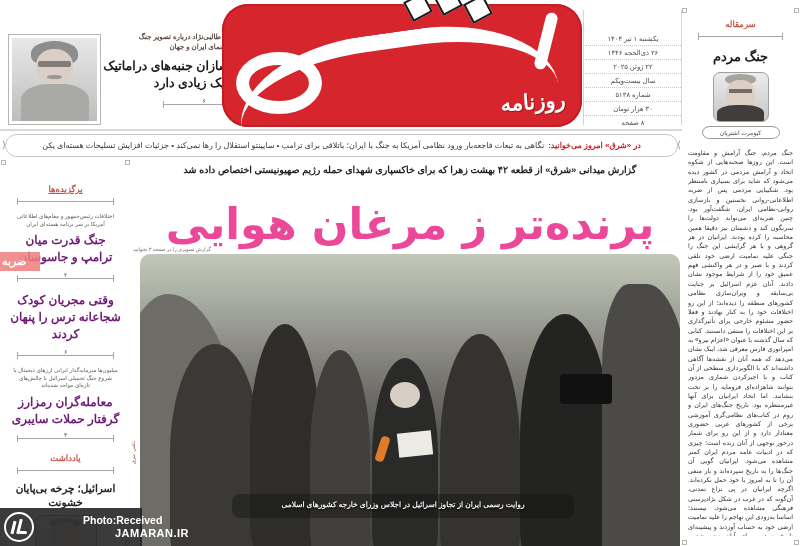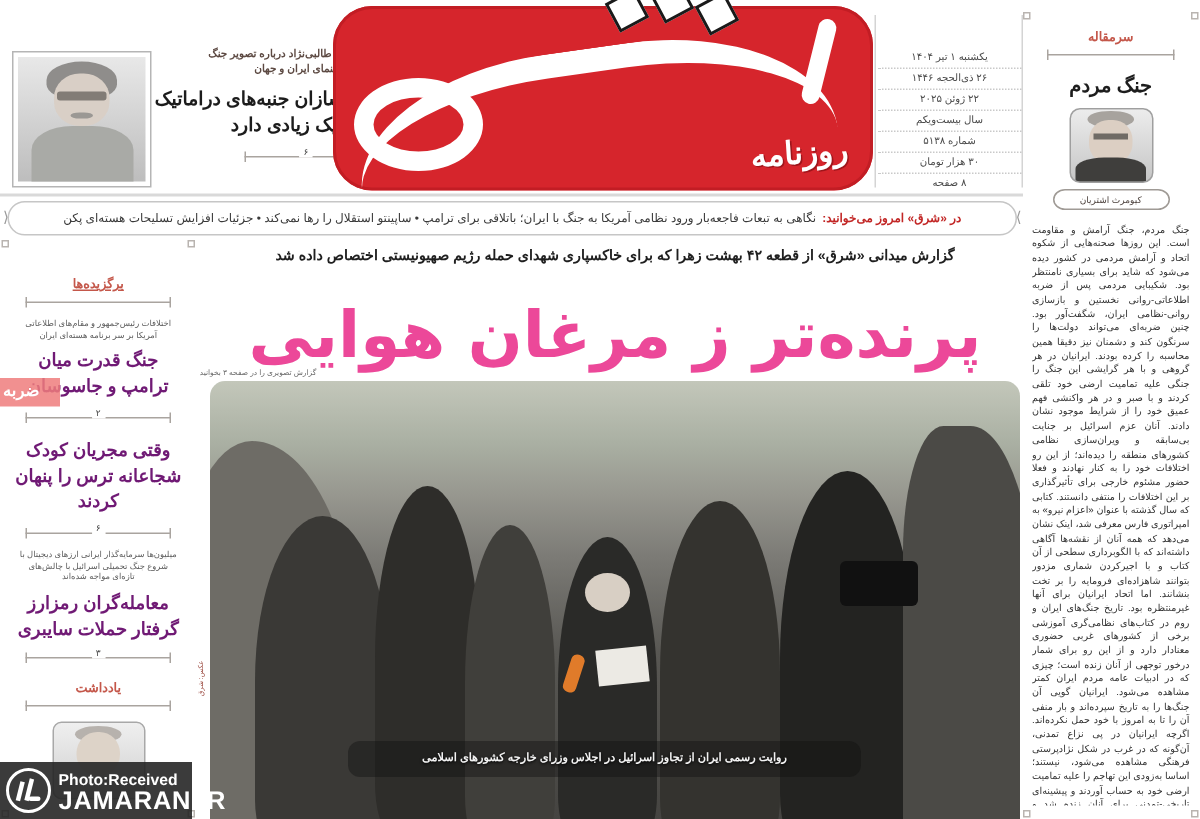--- a/index.html
+++ b/index.html
@@ -103,29 +103,29 @@
     background:linear-gradient(180deg,#ececec,#c6c6c6); }
   .ep-face { position:absolute; left:24%; top:14%; width:52%; height:60%; background:#dccfc3; border-radius:46%; }
   .ep-hair { position:absolute; left:22%; top:2%; width:56%; height:22%; background:#a7a39e; border-radius:50%; }
   .ep-glass { position:absolute; left:28%; top:34%; width:44%; height:8%; background:#5d5955; opacity:.85; }
   .ep-suit { position:absolute; left:6%; top:66%; width:88%; height:40%; background:#3f3e3c; border-radius:40% 40% 0 0; }
   .ed-body { margin-top:9px; font-size:6.4px; line-height:9.35px; color:#2f2f2f; text-align:justify; height:388px; overflow:hidden; }
 
   
   .pink-stamp { position:absolute; left:0; top:252px; width:40px; height:19px; background:rgba(238,125,125,0.85);
     color:#fff; font-weight:bold; font-size:11px; line-height:19px; text-align:left; padding-left:2px; overflow:hidden; z-index:6; }
-  .wm { position:absolute; left:0; top:508px; width:128px; height:38px; background:rgba(32,32,32,0.88);
-    display:flex; align-items:center; direction:ltr; z-index:7; }
+  .wm { position:absolute; left:0; top:508px; width:142px; height:38px; background:rgba(32,32,32,0.88);
+    display:flex; align-items:center; direction:ltr; z-index:7;gap:44px; }
   .wm-logo { width:30px; height:30px; border:2px solid #fff; border-radius:50%; margin:0 5px 0 4px; position:relative; flex:none; }
   .wm-logo i { position:absolute; left:6px; top:7px; width:3px; height:13px; background:#fff; transform:rotate(14deg); }
   .wm-logo em { position:absolute; left:12px; top:5px; width:3px; height:15px; background:#fff; transform:rotate(14deg); }
   .wm-logo s { position:absolute; right:5px; bottom:6px; width:8px; height:3px; background:#fff; border-radius:2px; }
   .wm-text { color:#fff; font-weight:bold; line-height:13px; }
   .wm-text .l1 { font-size:10.5px; }
-  .wm-text .l2 { font-size:17px; letter-spacing:.5px; }
+  .wm-text .l2 { font-size:11px; letter-spacing:.5px;margin-left:32px; }
 </style>
 </head>
 <body>
 
 <div class="page">
 
   <div class="portrait-box">
     <div class="portrait-inner">
       <div class="p-hair"></div>
       <div class="p-face"></div>
@@ -235,20 +235,21 @@
           <span class="bar"></span>
           <span class="cap r"></span>
         <span class="num">۳</span>
       </div>
       <div class="sec-head" style="margin-top:10px;">یادداشت</div>
       <div class="orn">
         <span class="cap l"></span>
           <span class="bar"></span>
           <span class="cap r"></span>
       </div>
+      <div class="note-title">اسرائیل؛ چرخه بی‌پایان خشونت</div>
       <div class="note-photo">
         <div class="np-head"></div>
         <div class="np-face"></div>
       </div>
 
     </div>
   </div>
 
   <div class="ed-box">
     <div class="cm" style="left:-2px;top:-2px;"></div>

